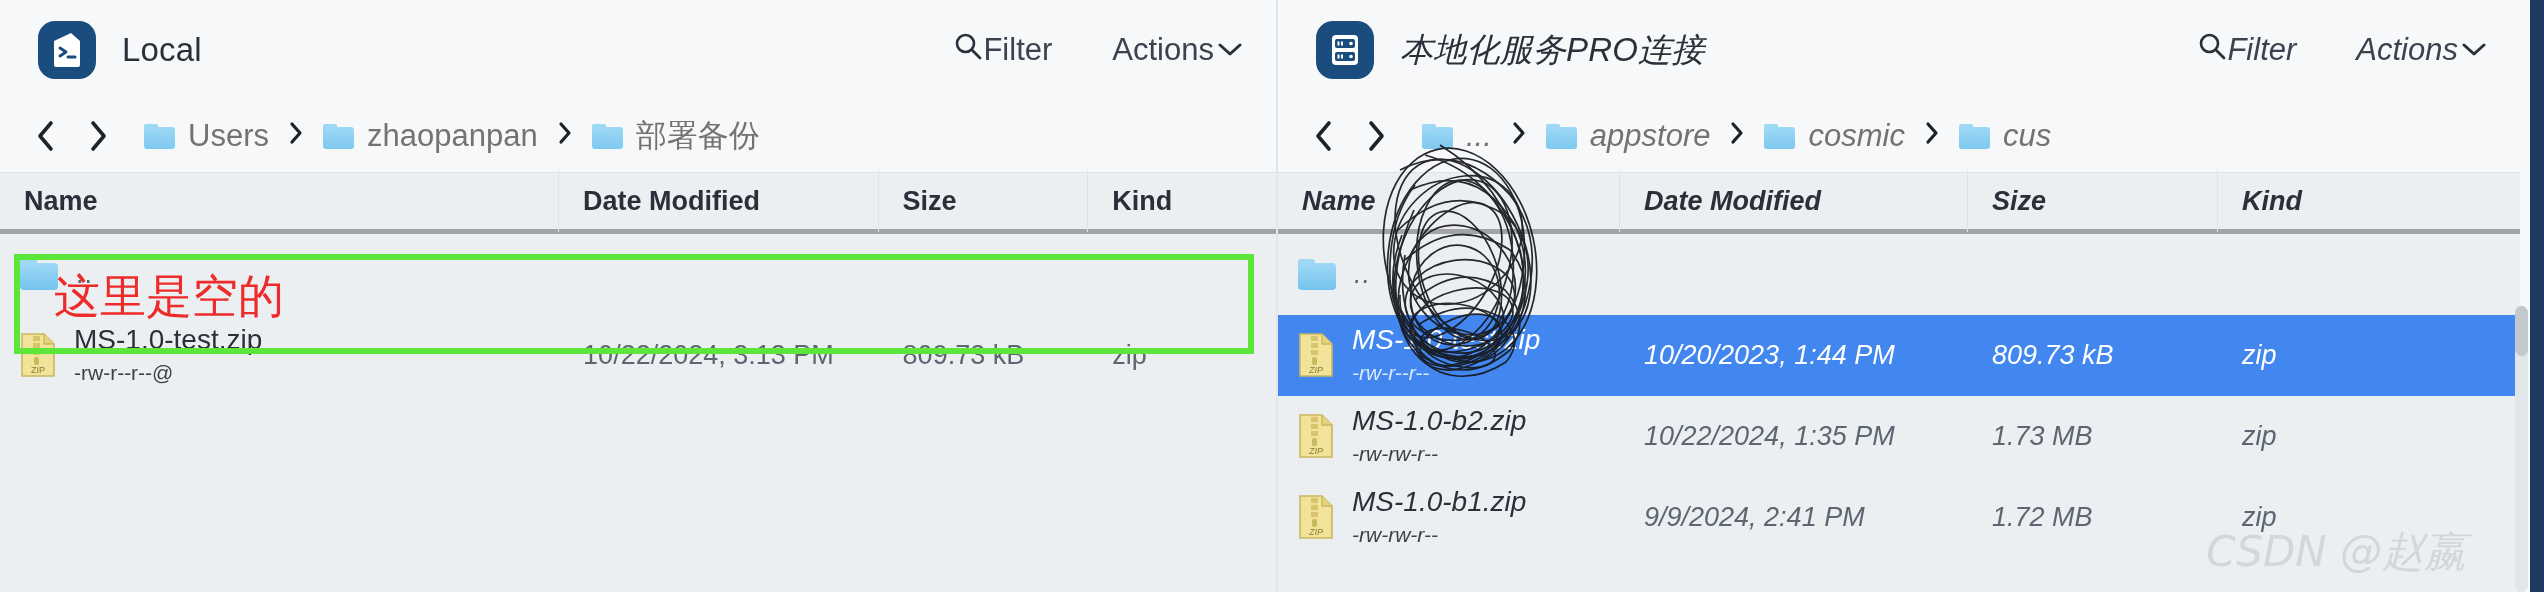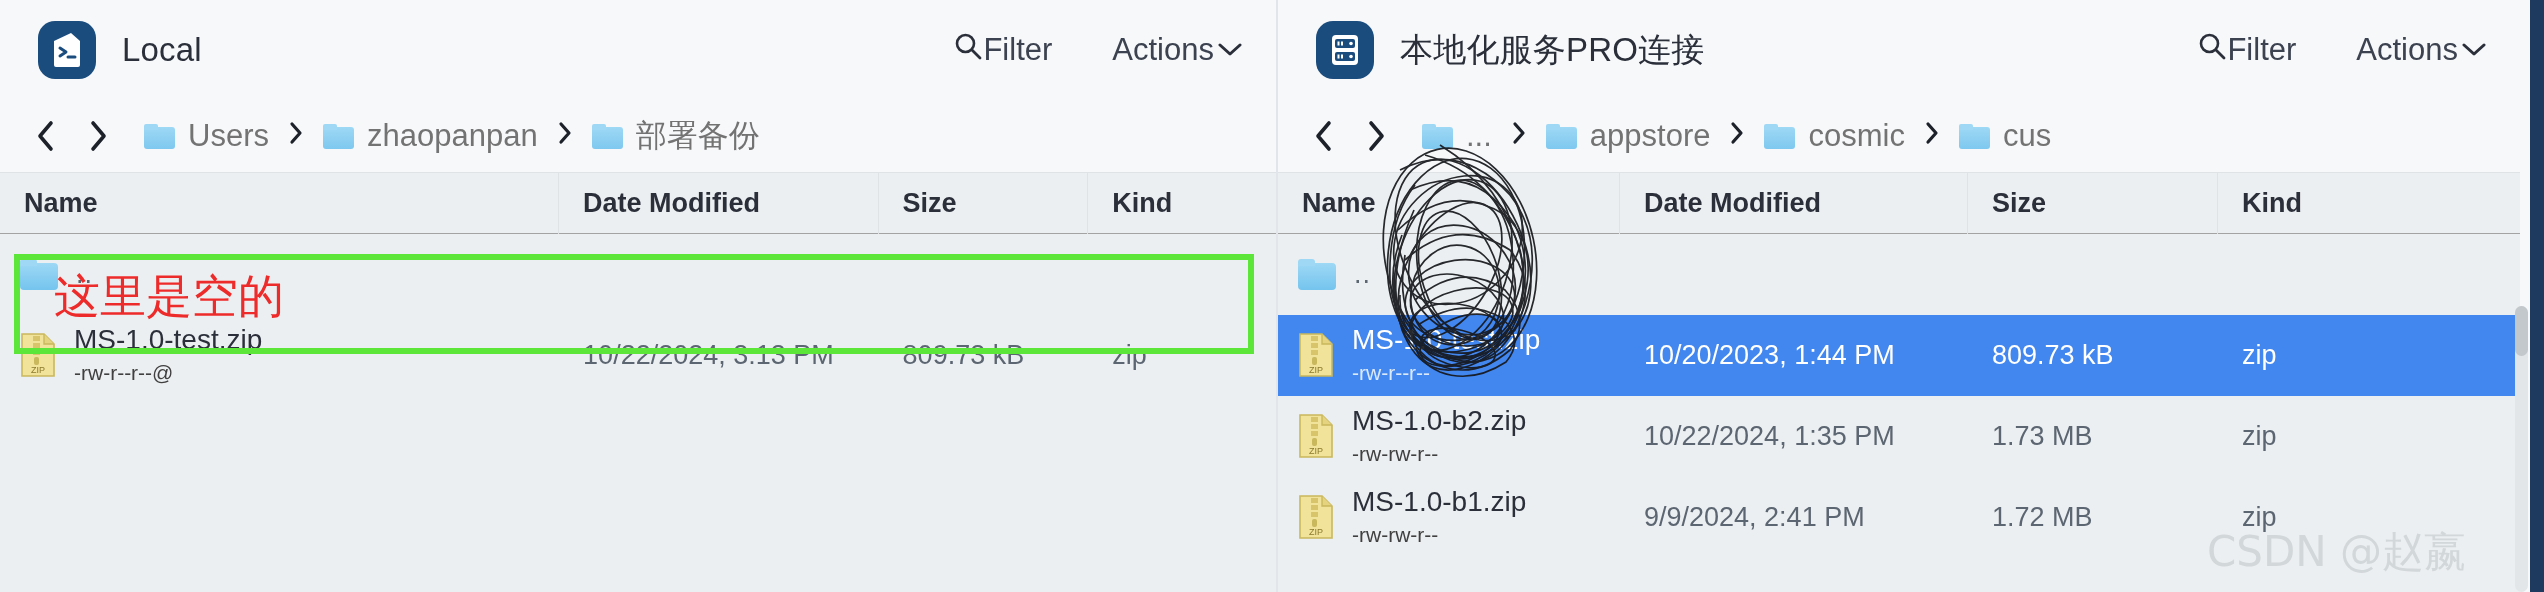--- a/index.html
+++ b/index.html
@@ -18,21 +18,21 @@
 
   
   .panel {
     position: relative;
     height: 592px;
     display: flex;
     flex-direction: column;
     background: #f6f8fa;
   }
   .panel-left  { width: 1278px; border-right: 2px solid #e2e6ea; }
-  .panel-right { width: 1242px; }
+  .panel-right { width: 1242px; font-style: italic; }
 
   
   .titlebar {
     height: 100px;
     display: flex;
     align-items: center;
     padding: 0 34px 0 38px;
     background: #f6f8fa;
     flex: 0 0 auto;
   }
@@ -109,21 +109,21 @@
     background: #9ed8f5;
   }
 
   
   .colhead {
     height: 62px;
     display: flex;
     align-items: center;
     background: #eceff1;
     border-top: 1px solid #dfe3e6;
-    border-bottom: 1px solid #a3a3a3;
+    border-bottom: 5px solid #a3a3a3;
     flex: 0 0 auto;
   }
   .colhead .cell {
     font-size: 27px;
     font-weight: bold;
     color: #2b2f3a;
     height: 62px;
     display: flex; align-items: center;
     border-right: 1px solid #dfe3e6;
     padding-left: 24px;

